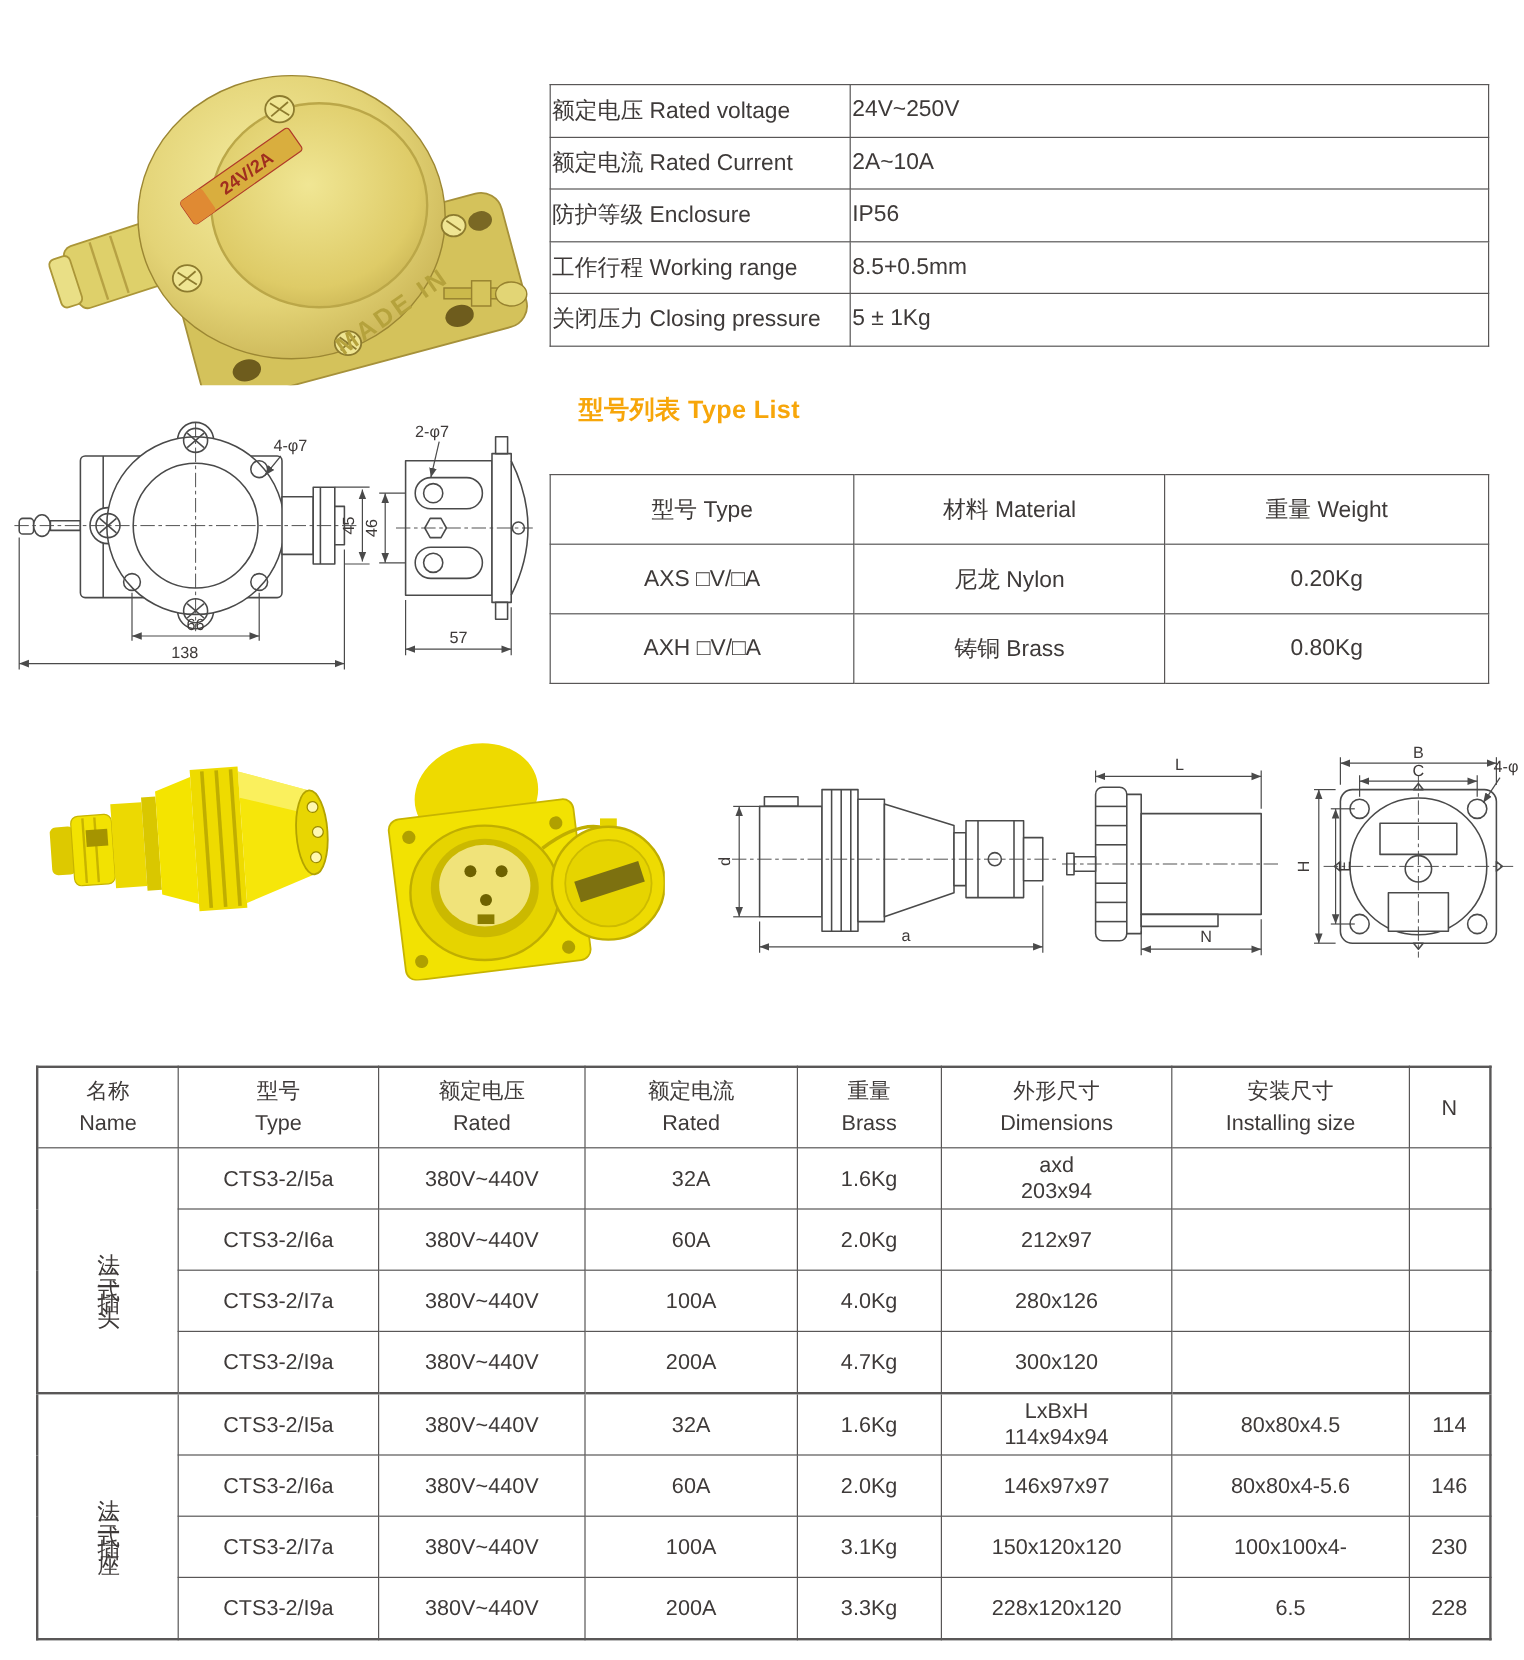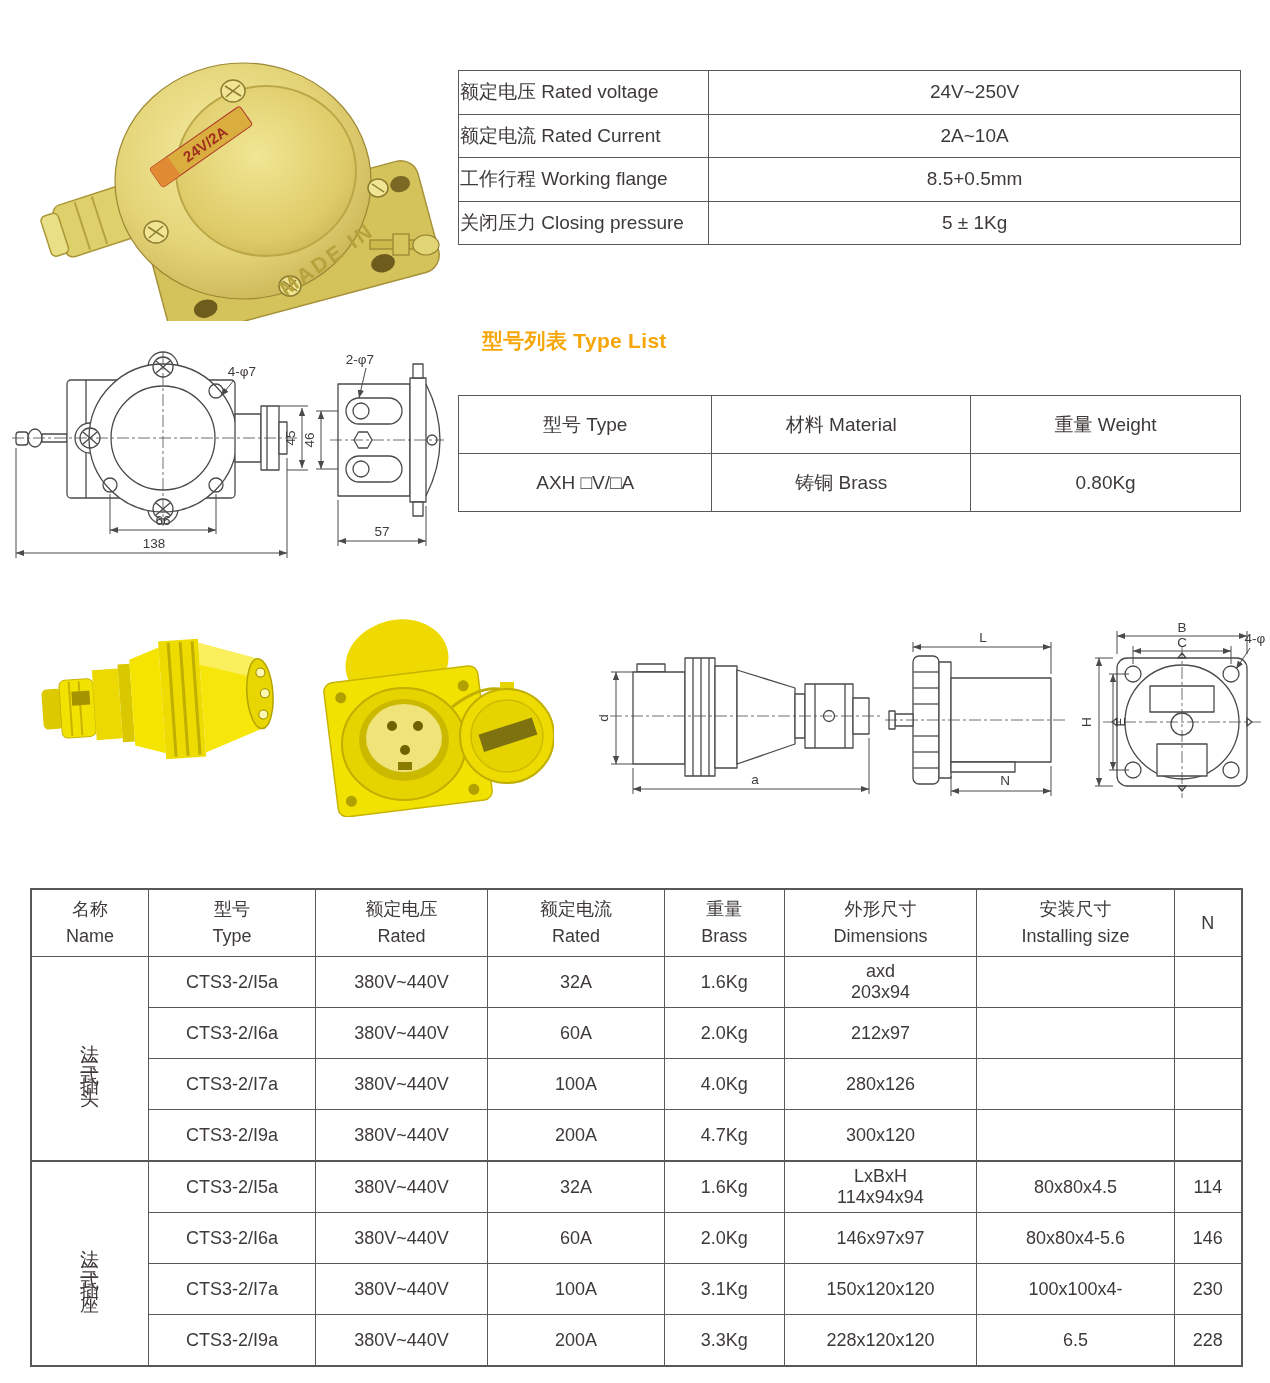--- a/index.html
+++ b/index.html
@@ -6,21 +6,21 @@
   .page { position:relative; width:1270px; height:1383px; background:#ffffff;
           font-family:"Liberation Sans","DejaVu Sans",sans-serif; color:#3E3A39; overflow:hidden; }
   .abs { position:absolute; }
   .sec-title { font-size:21px; font-weight:bold; color:#F7A60A; letter-spacing:0.3px; }
   .spec-title { font-size:23px; color:#3E3A39; }
 
   table { border-collapse:collapse; table-layout:fixed; }
   .t1 { width:783px; }
   .t1 td { border:1.6px solid #595757; height:40.5px; font-size:19px; }
   .t1 .lbl { }
-  .t1 .val { text-align:center; }
+  .t1 .val { text-align:left; }
 
   .t2 { width:783px;margin-top:27px; }
   .t2 td { border:1.6px solid #595757; height:55px; font-size:19px; text-align:center; }
 
   .t3 { width:1213px; border:2.5px solid #595757; }
   .t3 th, .t3 td { border:1.4px solid #595757; text-align:center; font-weight:normal; font-size:18px; }
   .t3 th { height:64px; line-height:1.5; }
   .t3 td { height:48px; }
   .t3 tr.gsep td { border-top:2.2px solid #595757; }
   .gname-txt { display:inline-block; writing-mode:vertical-lr; text-orientation:upright;
@@ -108,21 +108,25 @@
     <tbody>
         <tr>
       <td class="lbl">额定电压 Rated voltage</td>
       <td class="val">24V~250V</td>
     </tr>
     <tr>
       <td class="lbl">额定电流 Rated Current</td>
       <td class="val">2A~10A</td>
     </tr>
     <tr>
-      <td class="lbl">工作行程 Working flange</td>
+      <td class="lbl">防护等级 Enclosure</td>
+      <td class="val">IP56</td>
+    </tr>
+    <tr>
+      <td class="lbl">工作行程 Working range</td>
       <td class="val">8.5+0.5mm</td>
     </tr>
     <tr>
       <td class="lbl">关闭压力 Closing pressure</td>
       <td class="val">5 ± 1Kg</td>
     </tr>
   </tbody>
     </table>
 
   <div class="abs sec-title" style="left:482px;top:327px">型号列表 Type List</div>
@@ -131,20 +135,25 @@
     <colgroup>
         <col style="width:32.4%">
         <col style="width:33.1%">
         <col style="width:34.5%">
       </colgroup>
     <tbody>
         <tr>
       <td>型号 Type</td>
       <td>材料 Material</td>
       <td>重量 Weight</td>
+    </tr>
+    <tr>
+      <td>AXS □V/□A</td>
+      <td>尼龙 Nylon</td>
+      <td>0.20Kg</td>
     </tr>
     <tr>
       <td>AXH □V/□A</td>
       <td>铸铜 Brass</td>
       <td>0.80Kg</td>
     </tr>
   </tbody>
     </table>
 
   <svg class="abs" style="left:8px;top:334px" width="440" height="238" viewBox="0 0 440 238">

